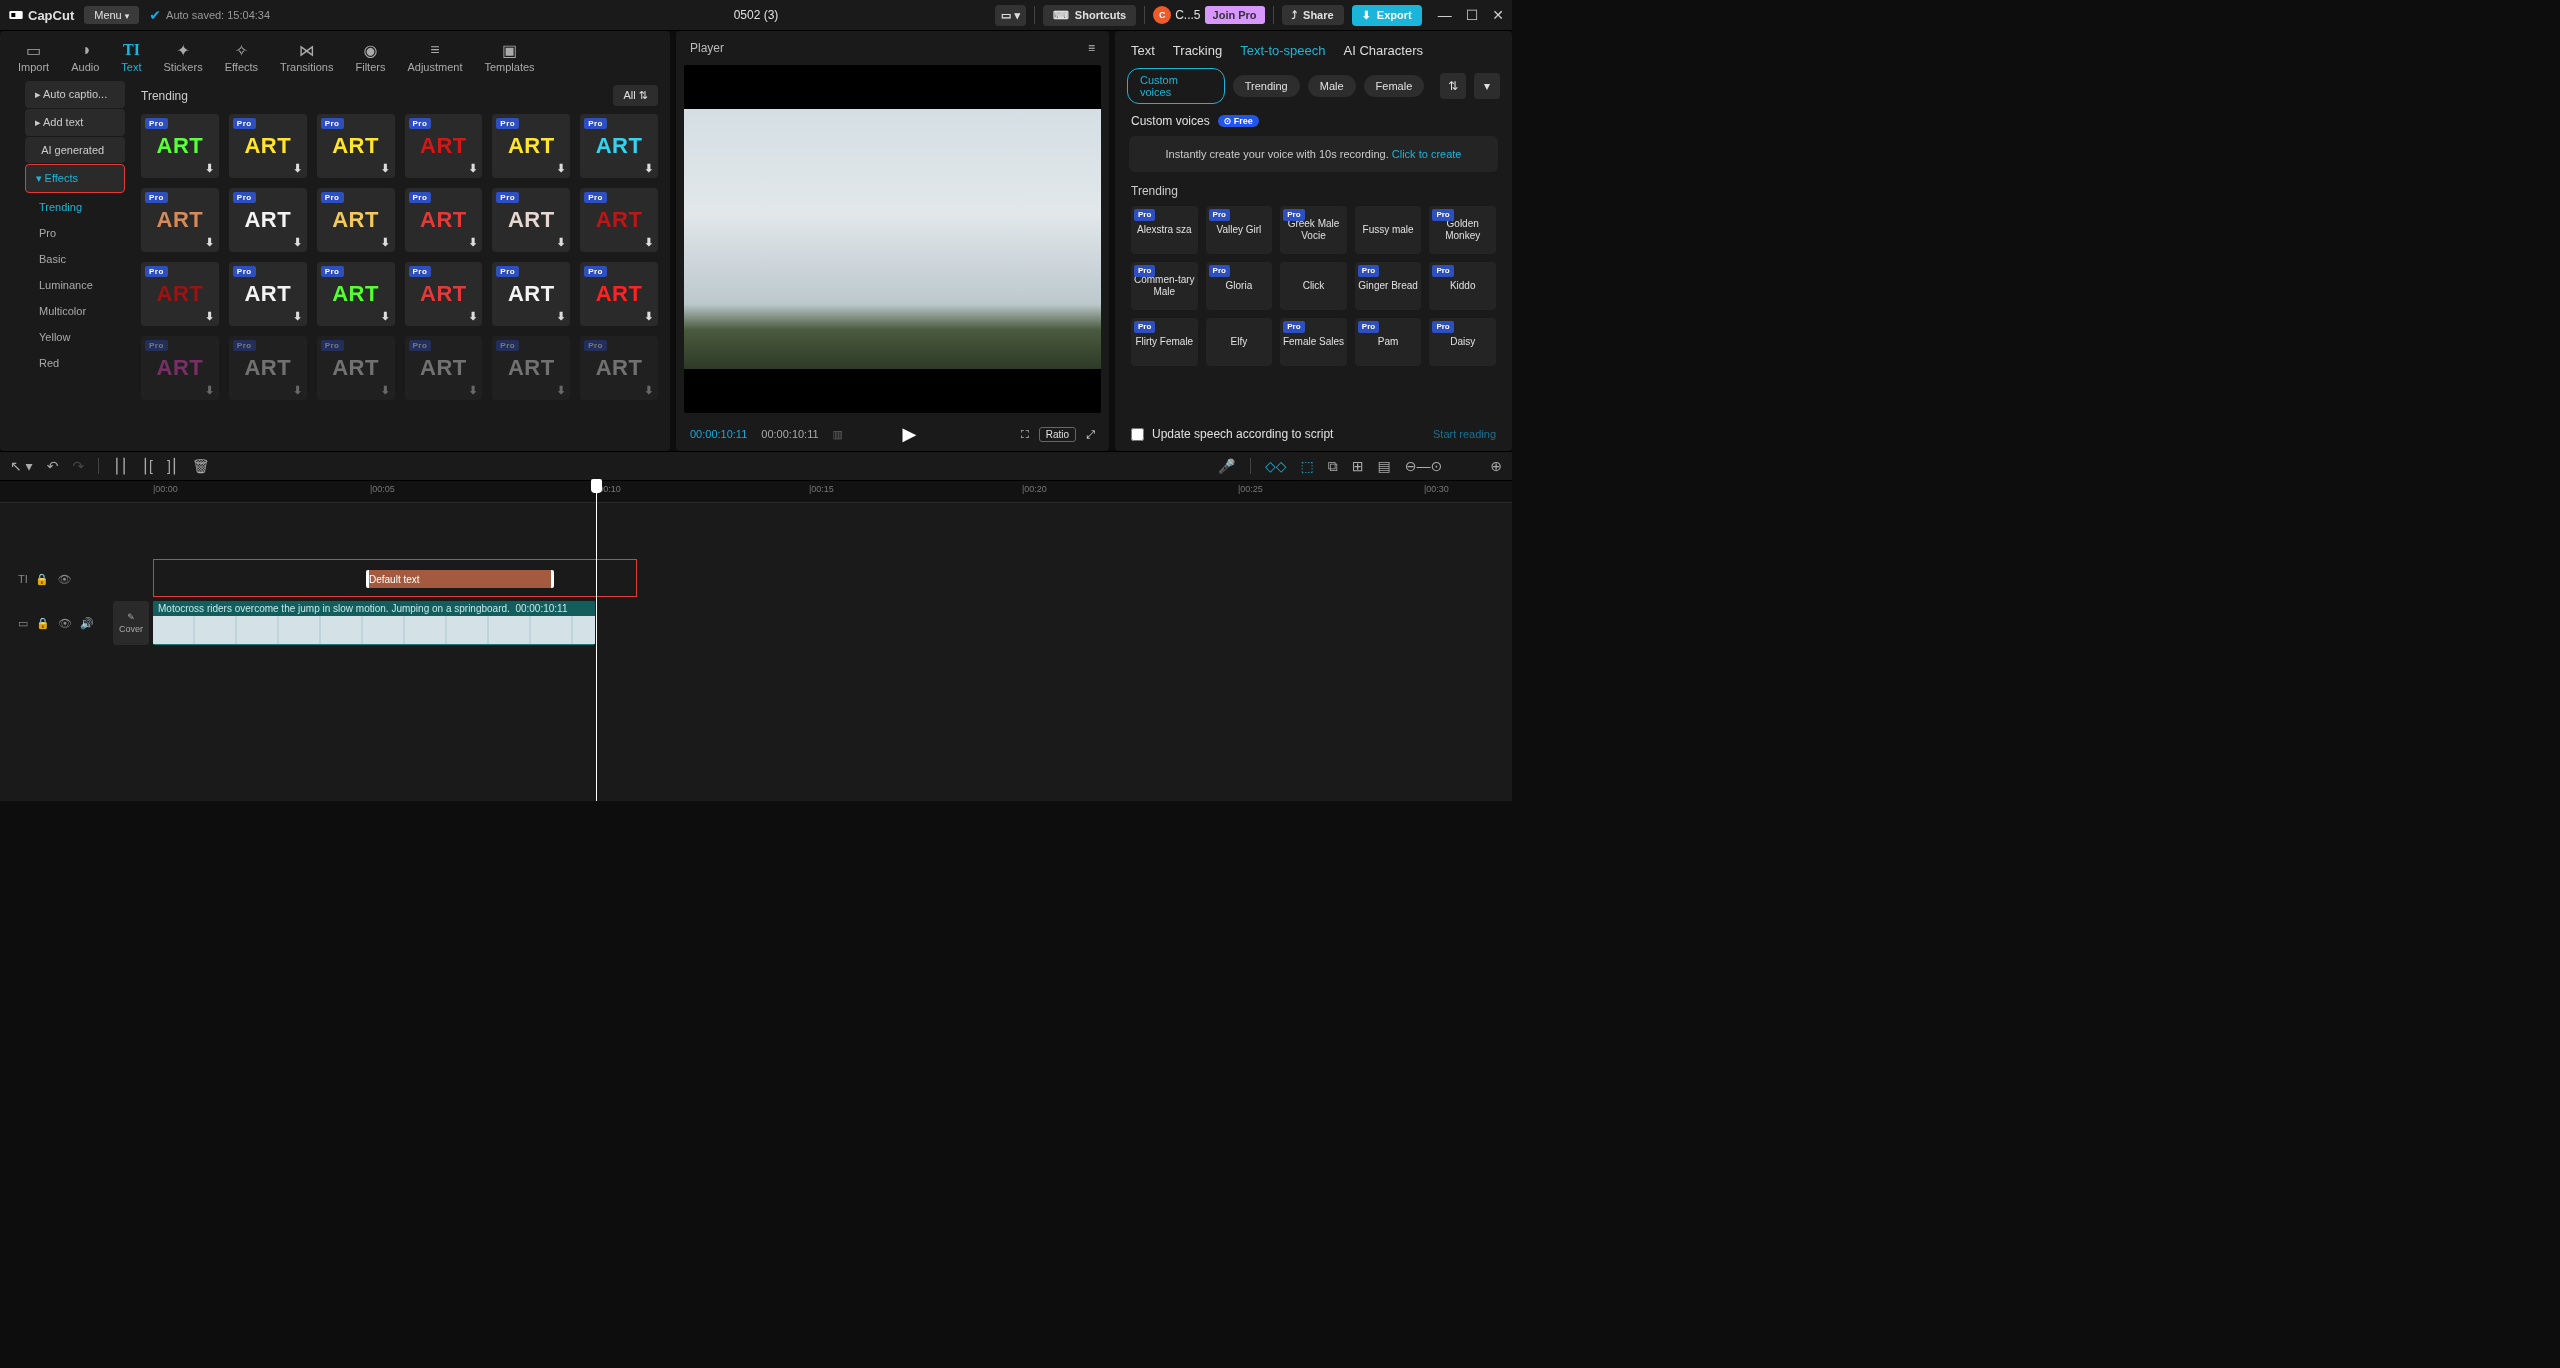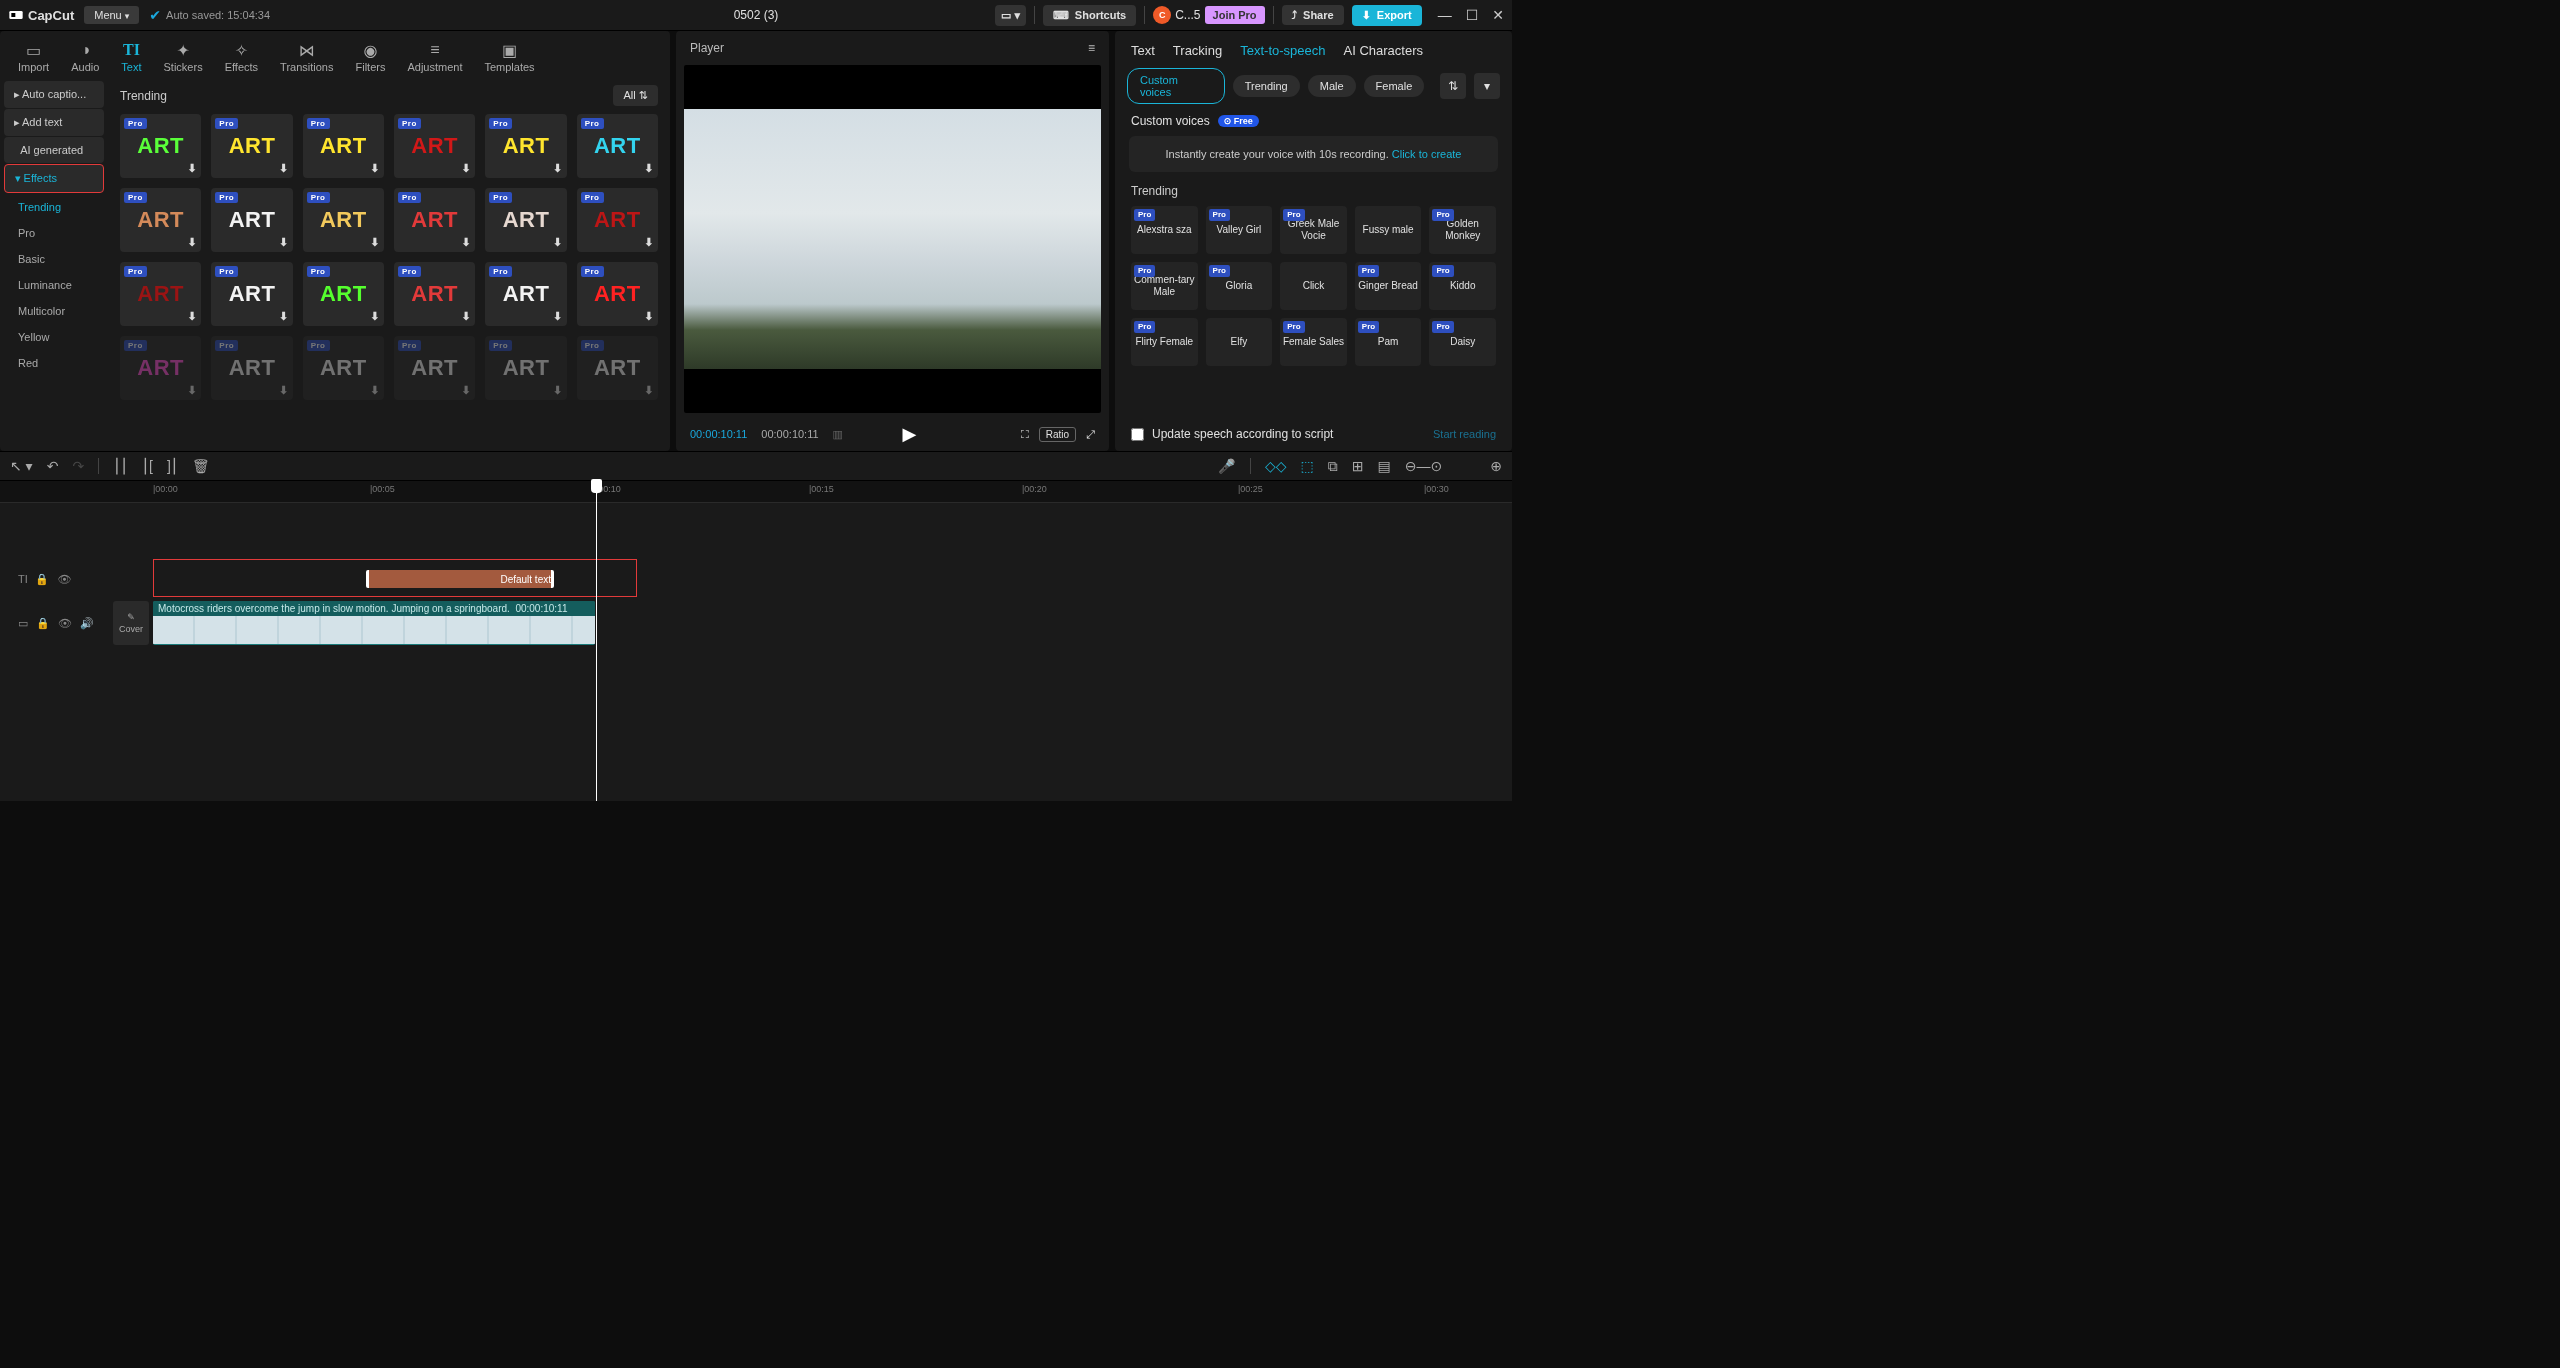--- a/index.html
+++ b/index.html
@@ -23,21 +23,21 @@
 
 
 .main { display: flex; height: 420px; gap: 6px; padding: 0; }
 
 
 .leftpanel { width: 670px; background: #1a1a1a; border-radius: 4px; display: flex; flex-direction: column; }
 .toptabs { display: flex; padding: 6px 0 0 8px; gap: 2px; }
 .toptab { display: flex; flex-direction: column; align-items: center; gap: 2px; padding: 4px 10px; color: #aaa; cursor: pointer; font-size: 11px; }
 .toptab.active { color: #1ab5d8; }
 .toptab-icon { width: 20px; height: 18px; display: flex; align-items: center; justify-content: center; font-size: 16px; }
-.leftcontent { flex: 1; display: flex; overflow: hidden; }
+.leftcontent { flex: 1; display: flex; overflow: hidden; margin-left: 21px; }
 .sidebar { width: 108px; padding: 4px 4px; }
 .side-item { padding: 7px 10px; border-radius: 4px; cursor: pointer; font-size: 11px; color: #ccc; margin-bottom: 1px; background: #2a2a2a; }
 .side-item.hl { border: 1.5px solid #e23a3a; }
 .side-sub { padding: 7px 14px; font-size: 11px; color: #aaa; cursor: pointer; }
 .side-sub.active { color: #1ab5d8; }
 .effects-area { flex: 1; padding: 8px 12px 0 12px; overflow: hidden; position: relative; }
 .effects-header { display: flex; justify-content: space-between; align-items: center; margin-bottom: 8px; }
 .section-title { font-size: 12px; color: #ccc; }
 .filter-btn { background: #2d2d2d; padding: 4px 10px; border-radius: 4px; font-size: 11px; cursor: pointer; }
 .thumb-grid { display: grid; grid-template-columns: repeat(6, 1fr); gap: 10px; }
@@ -85,21 +85,21 @@
 .tt-cyan { color: #1ab5d8; }
 .timeline { flex: 1; background: #1a1a1a; position: relative; height: 320px; }
 .ruler { height: 22px; position: relative; background: #121212; border-bottom: 1px solid #2a2a2a; }
 .ruler-tick { position: absolute; top: 3px; font-size: 9px; color: #777; }
 .playhead { position: absolute; top: 0; bottom: 0; width: 1px; background: #fff; left: 596px; z-index: 5; }
 .playhead-handle { position: absolute; top: -2px; left: -5px; width: 11px; height: 14px; background: #fff; border-radius: 2px 2px 4px 4px; }
 .tracks { position: relative; padding-top: 60px; }
 .track-row { height: 32px; display: flex; align-items: center; margin-bottom: 4px; position: relative; }
 .track-head { width: 108px; display: flex; gap: 8px; align-items: center; padding-left: 18px; color: #888; font-size: 11px; }
 .text-clip-outline { position: absolute; left: 153px; width: 484px; height: 38px; border: 1.5px solid #e23a3a; top: -4px; }
-.text-clip { position: absolute; left: 366px; width: 188px; height: 18px; background: #a35a3e; border-radius: 2px; display: flex; align-items: center; justify-content: flex-end; font-size: 10px; color: #fff; border-left: 3px solid #fff; border-right: 3px solid #fff; }
+.text-clip { position: absolute; left: 366px; width: 188px; height: 18px; background: #a35a3e; border-radius: 2px; display: flex; align-items: center; justify-content: flex-start; font-size: 10px; color: #fff; border-left: 3px solid #fff; border-right: 3px solid #fff; }
 .cover-box { position: absolute; left: 113px; width: 36px; height: 44px; background: #2a2a2a; border-radius: 3px; display: flex; flex-direction: column; align-items: center; justify-content: center; font-size: 9px; color: #aaa; gap: 2px; }
 .video-clip { position: absolute; left: 153px; width: 442px; height: 44px; background: #1a7a7a; border-radius: 2px; overflow: hidden; }
 .video-clip-label { background: rgba(20,90,90,0.9); font-size: 10px; padding: 2px 5px; color: #c5e8e8; white-space: nowrap; overflow: hidden; }
 .video-frames { height: 28px; background: repeating-linear-gradient(to right, #d4e2e8 0, #d4e2e8 40px, #c0d4dc 40px, #c0d4dc 42px); }
 .lock-eye { font-size: 11px; }
 </style>
 </head>
 <body>
 
 <div class="topbar">

